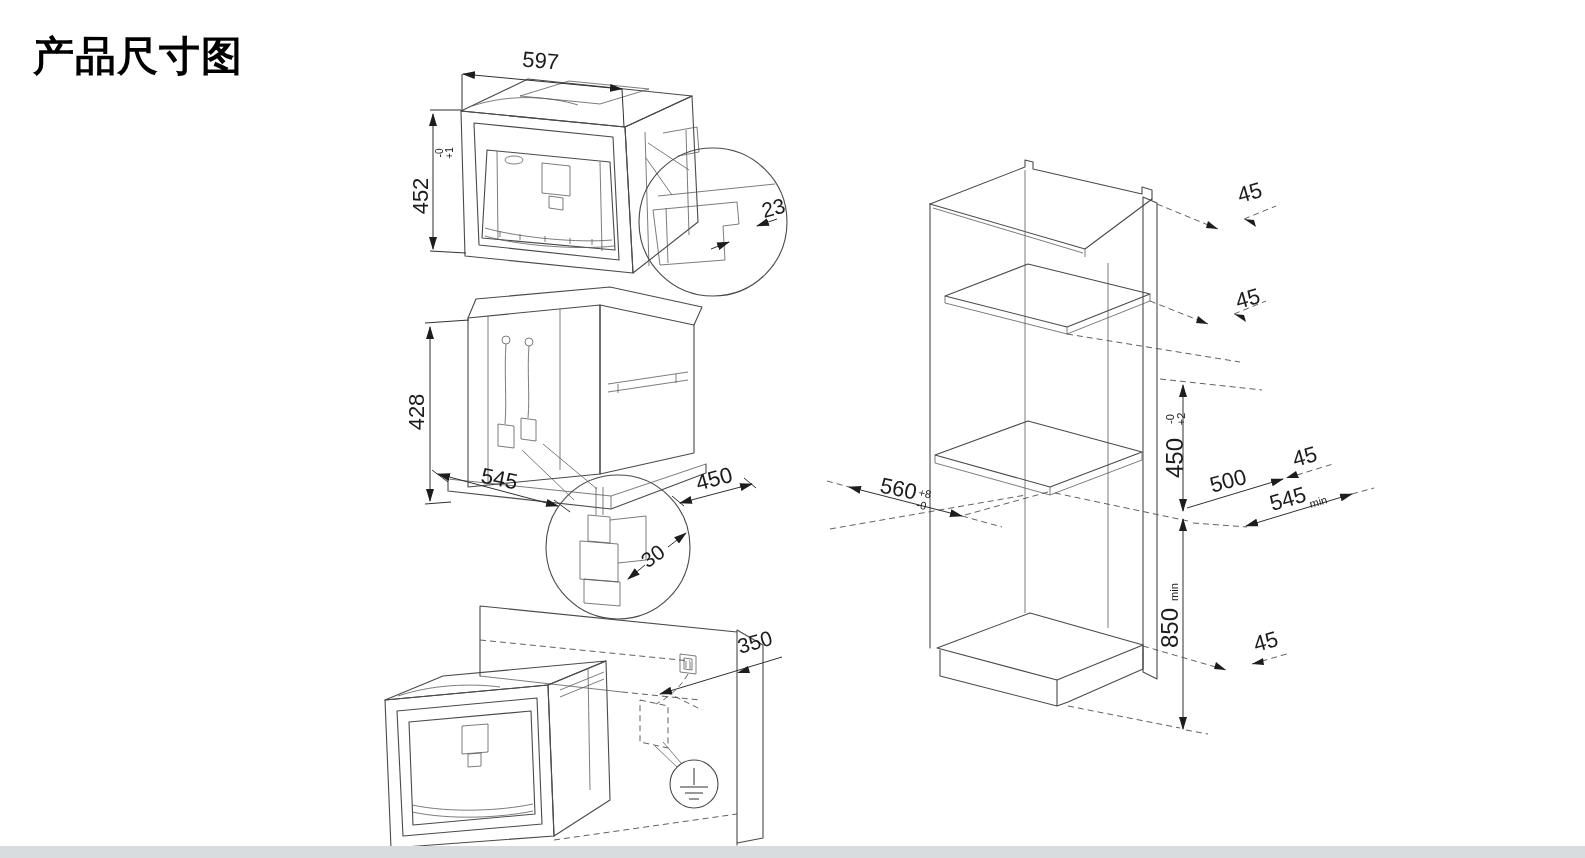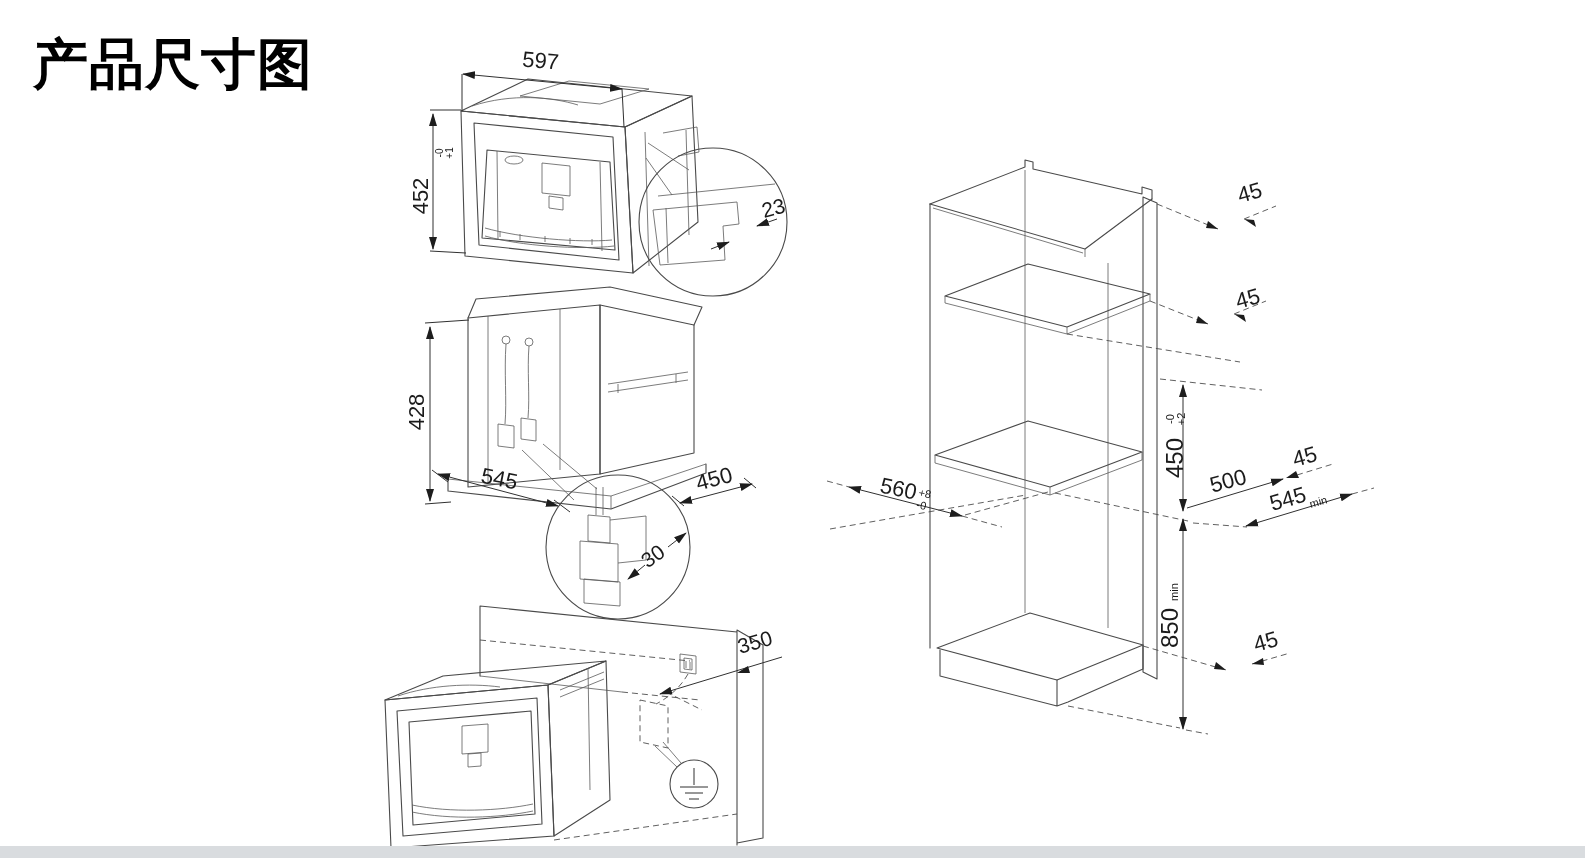--- a/index.html
+++ b/index.html
@@ -1,18 +1,18 @@
 <!DOCTYPE html>
 <html><head>
 <meta charset="utf-8">
 <style>
   html,body{margin:0;padding:0;background:#fff;}
   .stage{position:relative;width:1585px;height:858px;background:#fff;overflow:hidden;
          font-family:"Liberation Sans",sans-serif;}
-  .page-title{position:absolute;left:33px;top:34px;font-size:55px;font-weight:bold;
+  .page-title{position:absolute;left:33px;top:34px;font-size:41px;font-weight:bold;
               color:#000;letter-spacing:1px;line-height:1.1;}
   .footer-bar{position:absolute;left:0;top:846px;width:1585px;height:12px;background:#d9dcdf;}
   svg{position:absolute;left:0;top:0;}
   svg text{fill:#1b1b1b;font-family:"Liberation Sans",sans-serif;}
   .ln   {fill:none;stroke:#4a4a4a;stroke-width:1.1;stroke-linejoin:round;stroke-linecap:round;}
   .lnt  {fill:none;stroke:#5a5a5a;stroke-width:0.8;stroke-linejoin:round;}
   .dim  {fill:none;stroke:#303030;stroke-width:1;}
   .dsh  {fill:none;stroke:#4e4e4e;stroke-width:0.9;stroke-dasharray:6 4;}
   .arr  {fill:#1d1d1d;stroke:none;}
   .t22{font-size:22px;} .t24{font-size:24px;} .t21{font-size:21px;} .t11{font-size:11px;} .t10{font-size:10px;}

